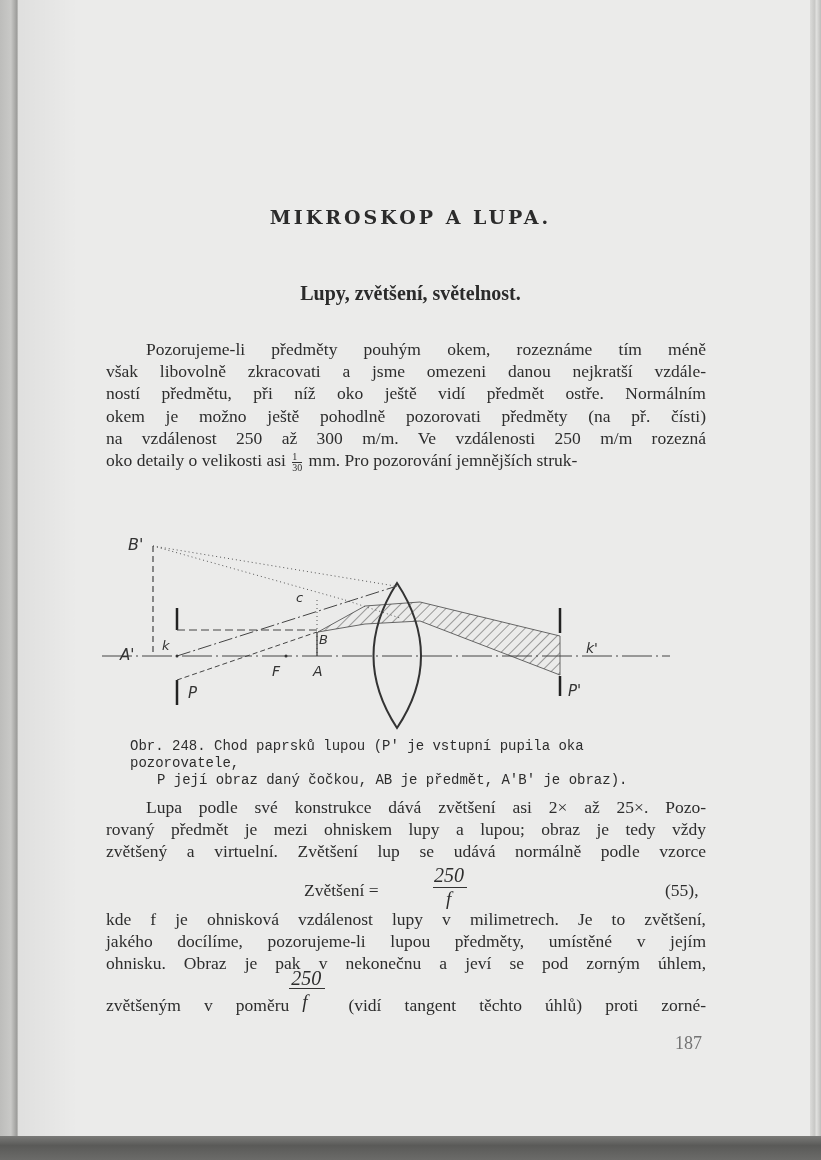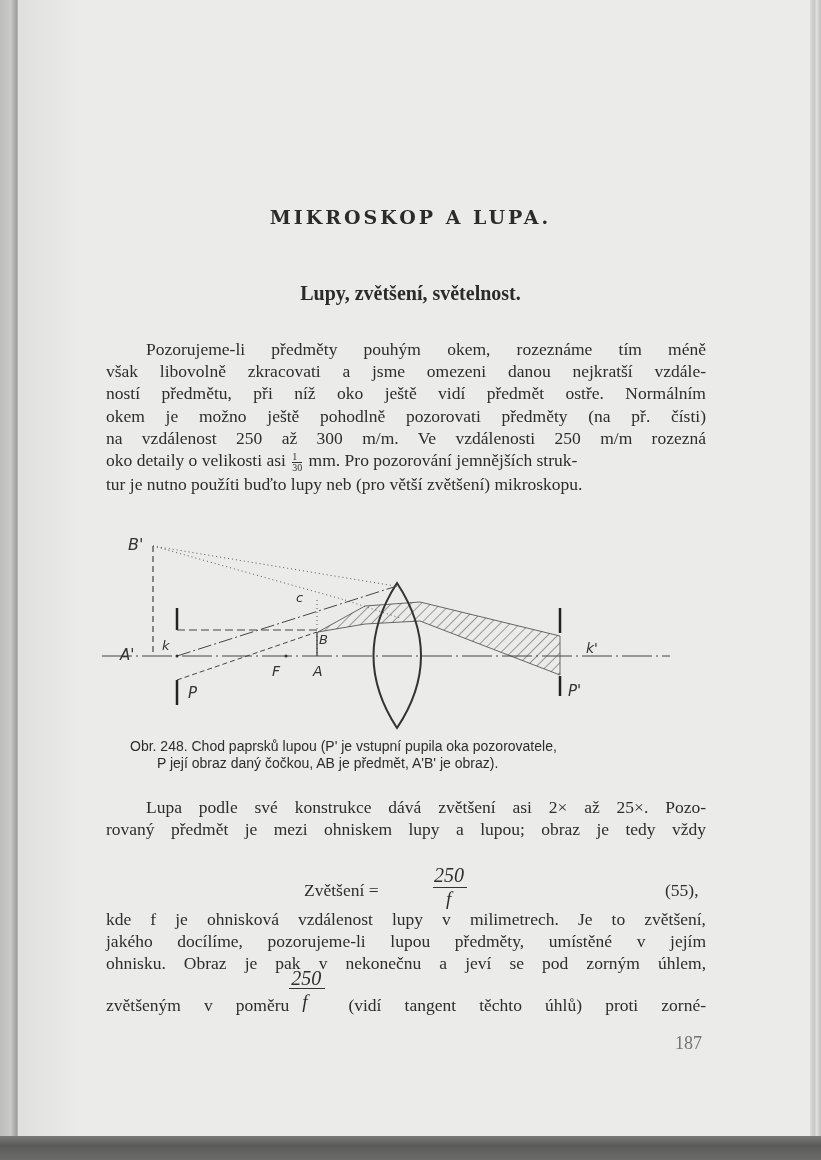--- a/index.html
+++ b/index.html
@@ -46,21 +46,21 @@
   .para .line { display: block; text-align: justify; text-align-last: justify; white-space: nowrap; }
   .para .line.last { text-align-last: left; }
   .para .indent { padding-left: 40px; }
   .frac-inline {
     display: inline-block; vertical-align: middle; font-size: 10px; line-height: 10px;
     text-align: center; margin: 0 2px;
   }
   .frac-inline span { display: block; }
   .caption {
     position: absolute; left: 130px; width: 570px; top: 738px;
-    font-family: Liberation Sans, sans-serif; font-size: 14px; line-height: 17px;
+    font-family: Liberation Mono, monospace; font-size: 14px; line-height: 17px;
     color: #2d2d2d;
   }
   .caption .c2 { padding-left: 27px; }
   .formula {
     position: absolute; top: 862px; left: 0; width: 821px; height: 50px;
     font-family: "Liberation Serif", serif; font-size: 17.5px; color: #2d2d2d;
   }
   .formula .lhs { position: absolute; left: 304px; top: 18px; }
   .formula .num { position: absolute; left: 434px; top: 2px; font-style: italic; font-size: 20px; }
   .formula .bar { position: absolute; left: 433px; top: 25px; width: 34px; height: 1px; background: #333; }
@@ -96,21 +96,20 @@
   <span class="line">okem je možno ještě pohodlně pozorovati předměty (na př. čísti)</span>
   <span class="line">na vzdálenost 250 až 300 m/m. Ve vzdálenosti 250 m/m rozezná</span>
   <span class="line" style="text-align-last:left;">
     <span>oko detaily o velikosti asi</span>
     <span class="frac-inline">
       <span style="border-bottom:1px solid #333;">1</span>
       <span>30</span>
     </span>
     <span>mm. Pro pozorování jemnějších struk-</span>
   </span>
-  <span class="line last">tur je nutno použíti buďto lupy neb (pro větší zvětšení) mikroskopu.</span>
 </div>
 
 <div class="figure">
   <svg width="580" height="210" viewBox="0 0 580 210">
     <defs>
       <pattern id="hatch" patternUnits="userSpaceOnUse" width="7" height="7" patternTransform="rotate(45)">
         <line x1="0" y1="0" x2="0" y2="7" stroke="#444" stroke-width="1"></line>
       </pattern>
     </defs>
 
@@ -157,20 +156,21 @@
 </div>
 
 <div class="caption">
   <div>Obr. 248. Chod paprsků lupou (P' je vstupní pupila oka pozorovatele,</div>
   <div class="c2">P její obraz daný čočkou, AB je předmět, A'B' je obraz).</div>
 </div>
 
 <div class="para" style="top:796px;">
   <span class="line indent">Lupa podle své konstrukce dává zvětšení asi 2× až 25×. Pozo-</span>
   <span class="line">rovaný předmět je mezi ohniskem lupy a lupou; obraz je tedy vždy</span>
+  <span class="line">zvětšený a virtuelní. Zvětšení lup se udává normálně podle vzorce</span>
 </div>
 
 <div class="formula">
   <span class="lhs">Zvětšení =</span>
   <span class="num">250</span>
   <span class="bar"></span>
   <span class="den">f</span>
   <span class="eqno">(55),</span>
 </div>
 

